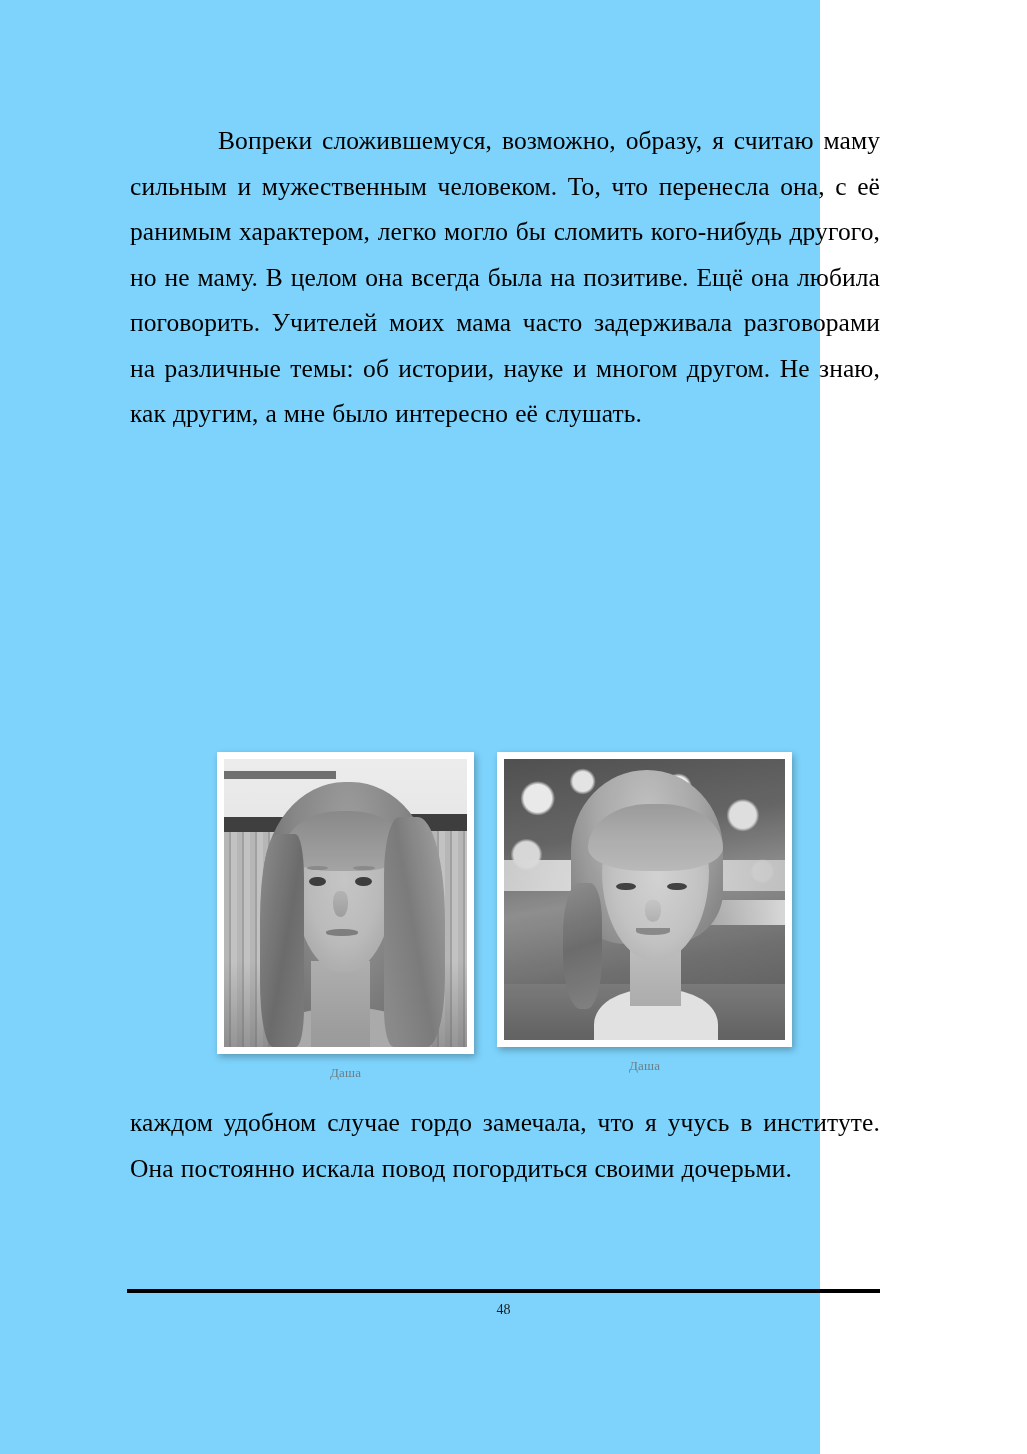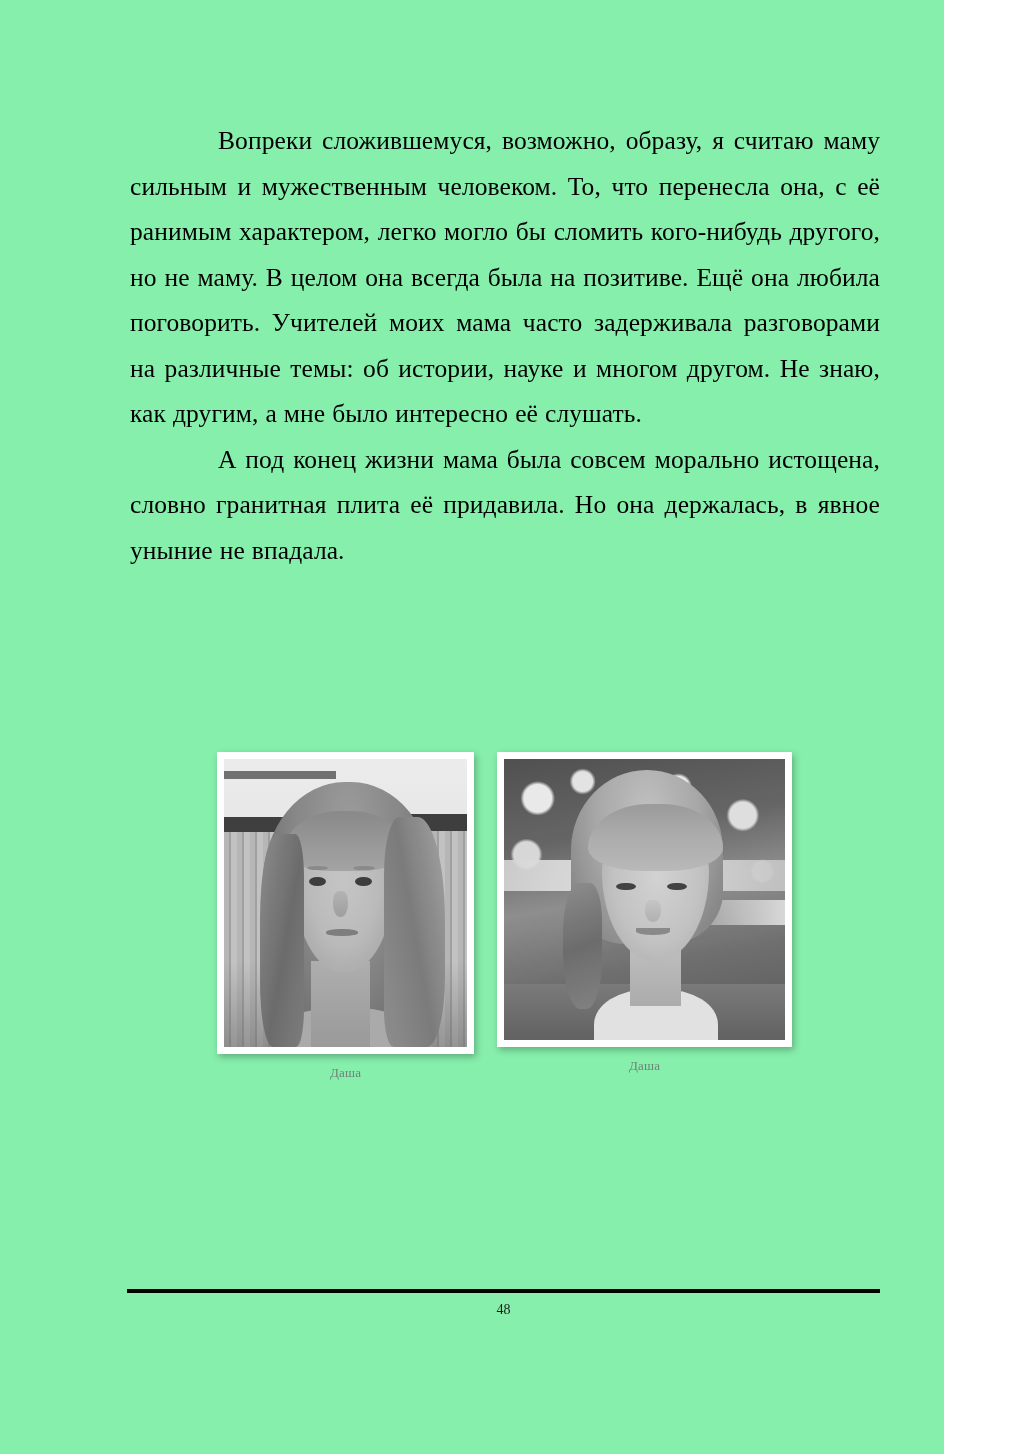--- a/index.html
+++ b/index.html
@@ -12,23 +12,23 @@
     height: 1454px;
     position: relative;
     font-family: "Liberation Serif", "DejaVu Serif", serif;
     color: #000000;
     overflow: hidden;
   }
 
   .page {
     position: absolute;
     left: 0; top: 0;
-    width: 944px;
+    width: 820px;
     height: 1454px;
-    background: #86efac;
+    background: #7dd3fc;
   }
 
   .content {
     position: absolute;
     left: 130px;
     top: 118px;
     width: 750px;
   }
 
   p.body-par {
@@ -273,21 +273,20 @@
     background: #e6e6e6; border-radius: 45% 45% 0 0 / 70% 70% 0 0;
   }
 </style>
 </head>
 <body>
 
 <div class="page">
 
   <div class="content">
     <p class="body-par">Вопреки сложившемуся, возможно, образу, я считаю маму сильным и мужественным человеком. То, что перенесла она, с её ранимым характером, легко могло бы сломить кого-нибудь другого, но не маму. В целом она всегда была на позитиве. Ещё она любила поговорить. Учителей моих мама часто задерживала разговорами на различные темы: об истории, науке и многом другом. Не знаю, как другим, а мне было интересно её слушать.</p>
-    <p class="body-par">А под конец жизни мама была совсем морально истощена, словно гранитная плита её придавила. Но она держалась, в явное уныние не впадала.</p>
   </div>
 
   <div class="figure-row">
 
     <div class="figure left">
       <div class="photo-frame">
         <div class="photo mama">
           <div class="sky"></div>
           <div class="rail-top"></div>
           <div class="fence"></div>
@@ -329,17 +328,20 @@
           <div class="eye-r"></div>
           <div class="nose"></div>
           <div class="smile"></div>
         </div>
       </div>
       <div class="caption right-cap">Даша</div>
     </div>
 
   </div>
 
+  <div class="after-photos">
+    <p class="body-par cont">каждом удобном случае гордо замечала, что я учусь в институте. Она постоянно искала повод погордиться своими дочерьми.</p>
+  </div>
 
   <div class="footer-rule"></div>
   <div class="page-number">48</div>
 
 </div>
 
 </body></html>

